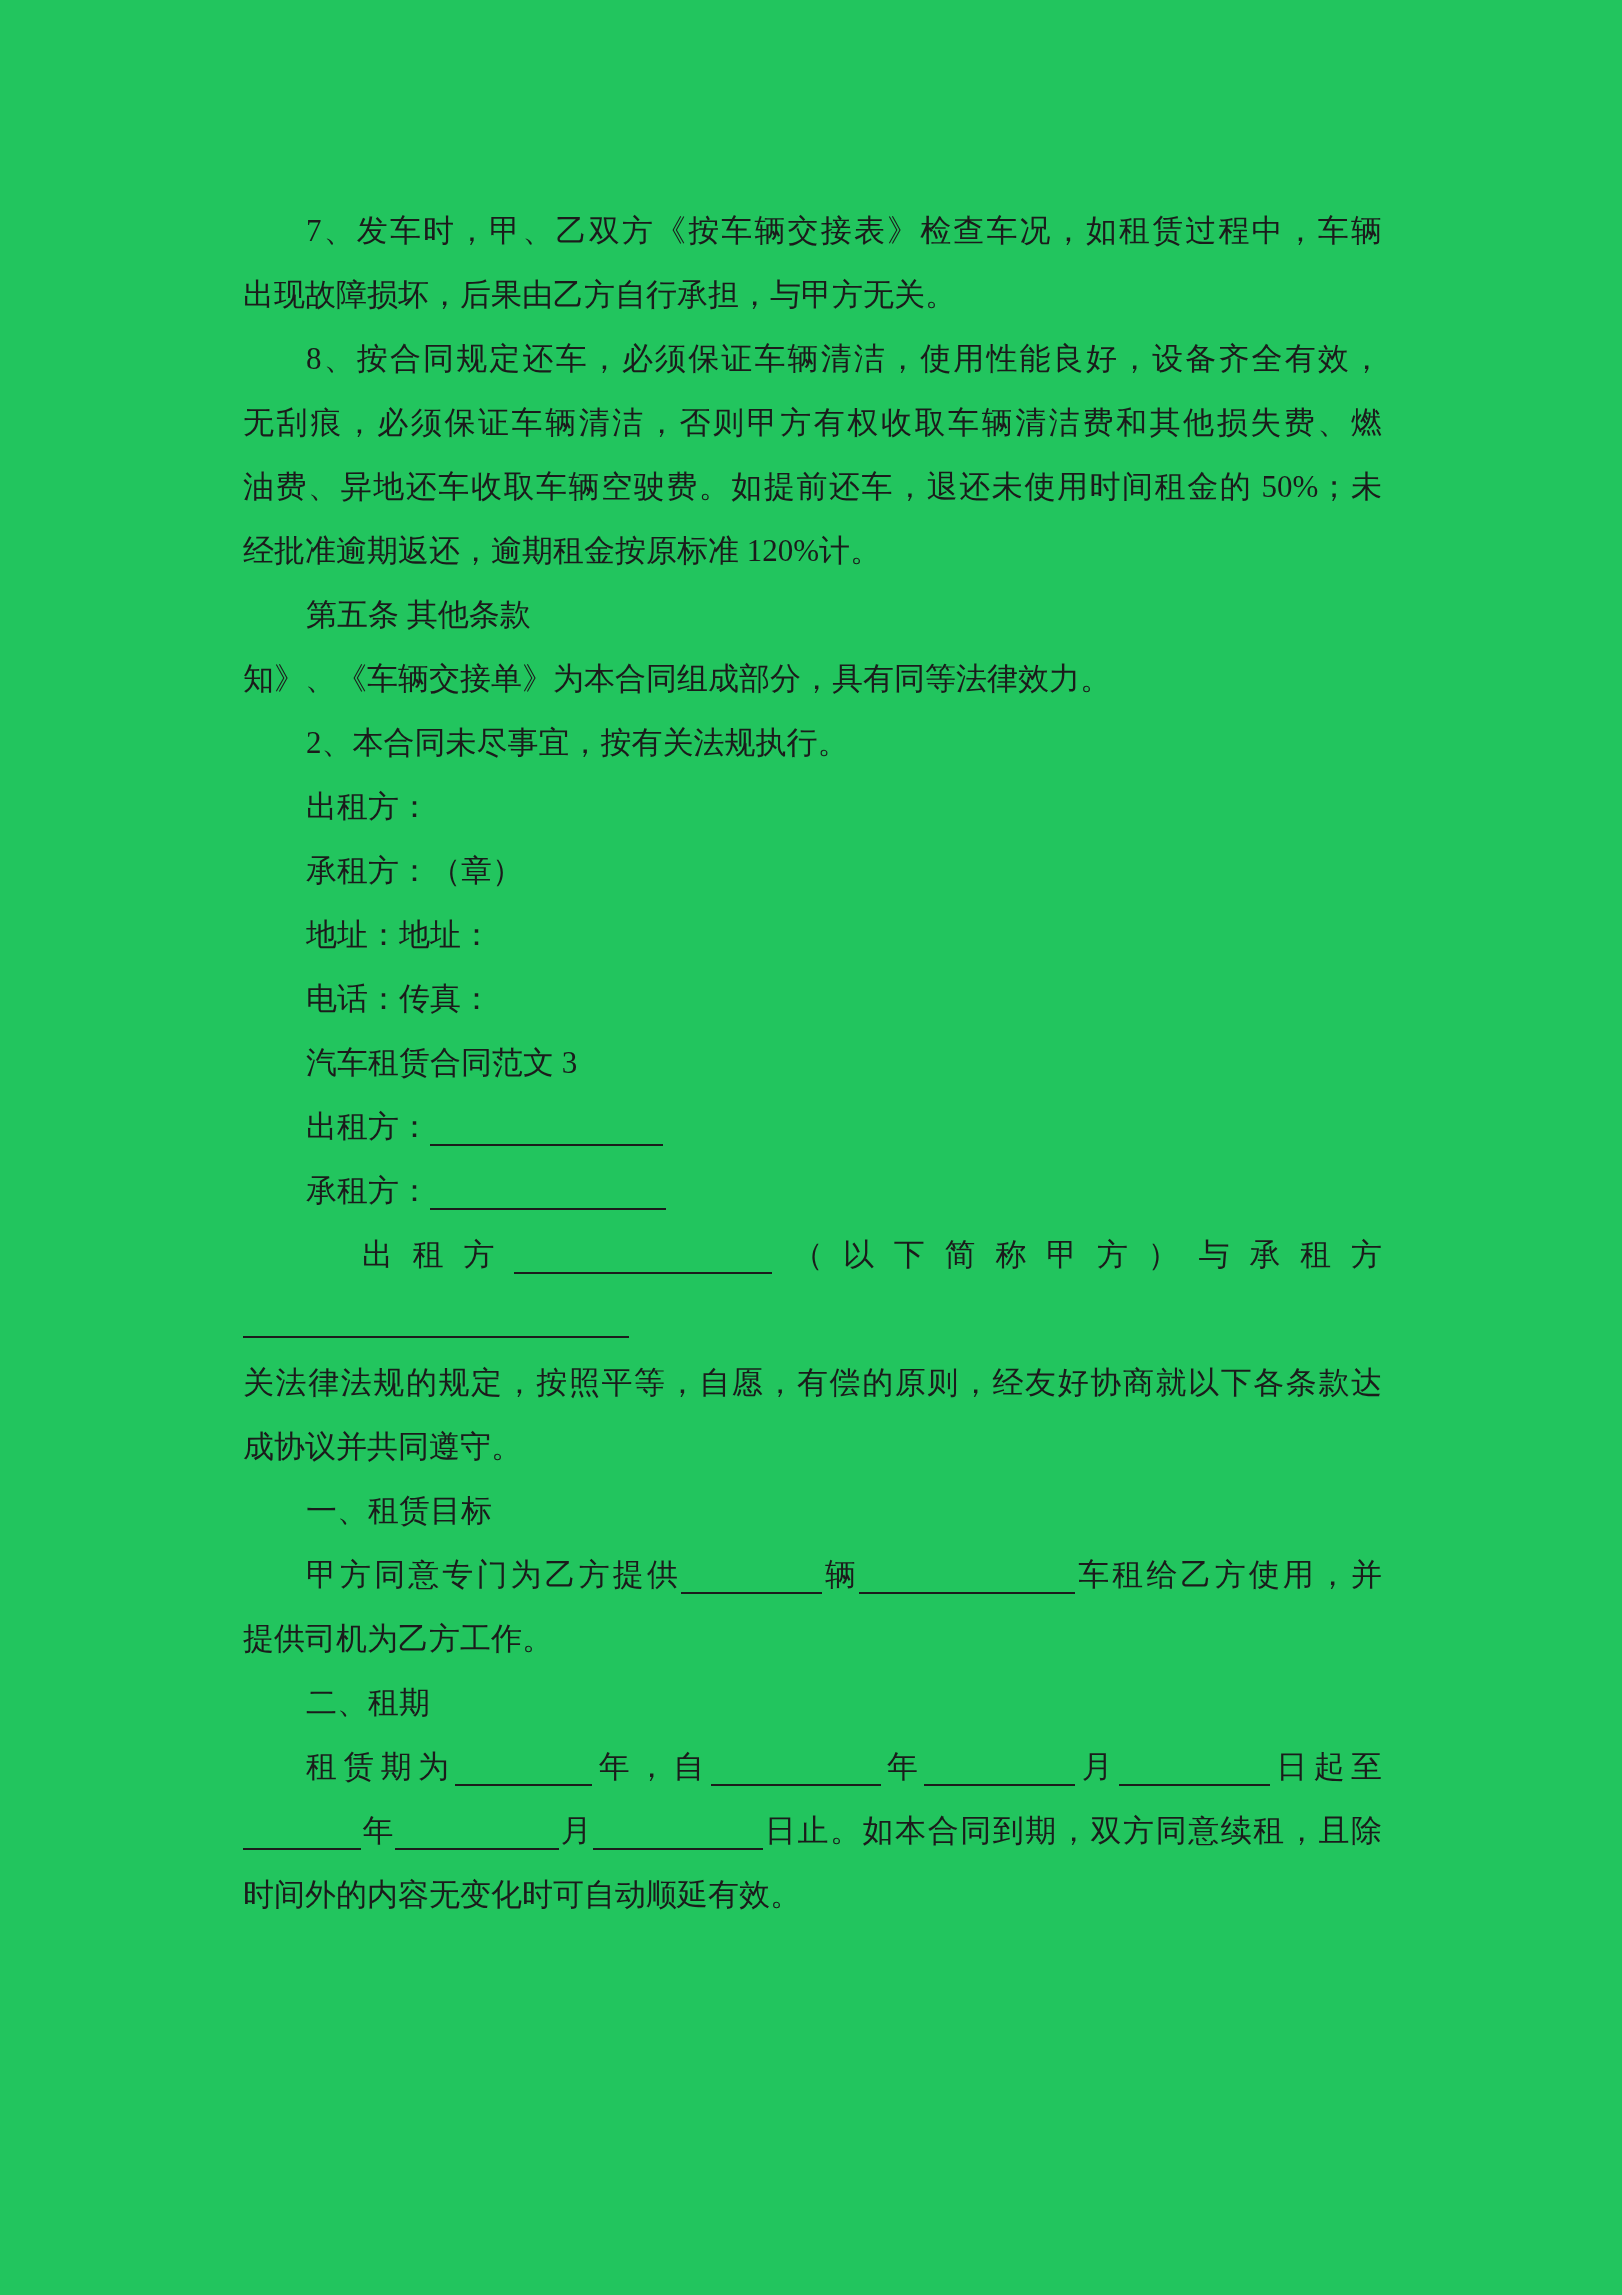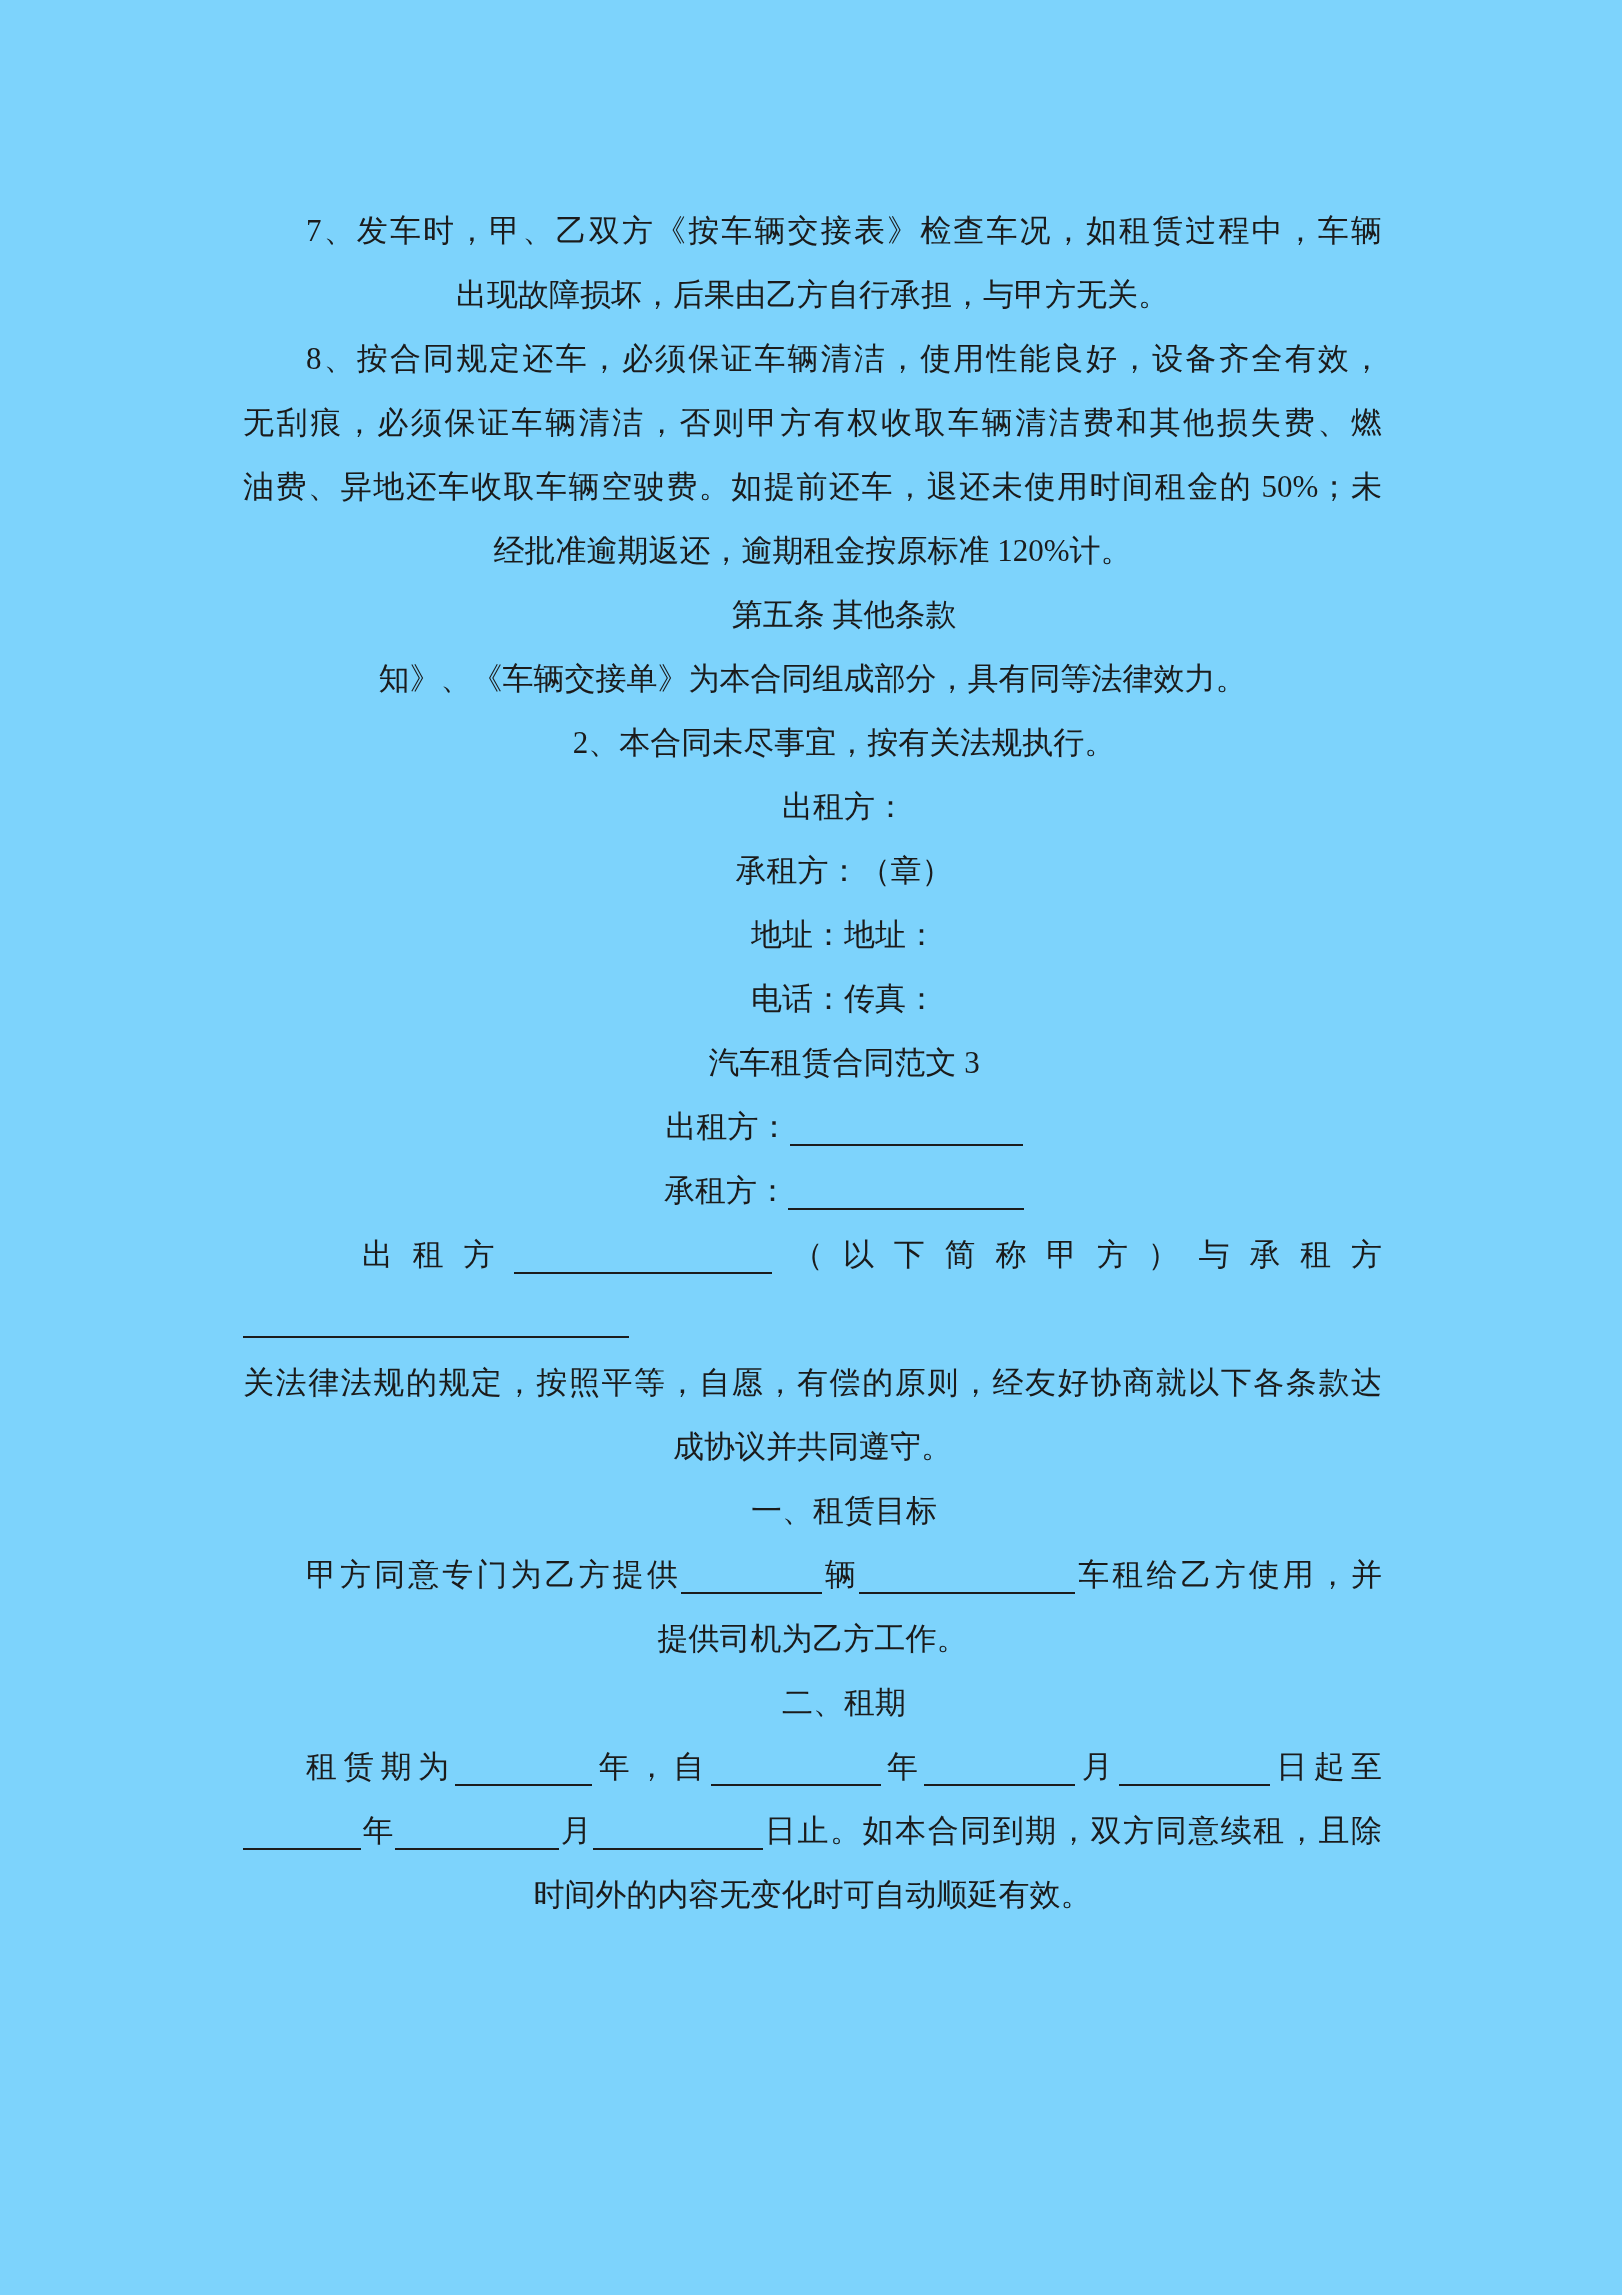--- a/index.html
+++ b/index.html
@@ -4,36 +4,36 @@
 <style>
   html, body {
     margin: 0;
     padding: 0;
     background: #ffffff;
   }
   .page {
     position: relative;
     width: 1623px;
     height: 2295px;
-    background: #7dd3fc;
+    background: #22c55e;
     overflow: hidden;
     font-family: "Liberation Serif", "DejaVu Serif", serif;
     color: #1b1b1b;
   }
   .doc {
     position: absolute;
     left: 243px;
     top: 199px;
     width: 1139px;
   }
   .line {
     height: 64px;
     line-height: 64px;
     font-size: 31px;
-    text-align: center;
+    text-align: left;
   }
   .line.fill {
     text-align: justify;
     text-align-last: justify;
   }
   .blank {
     display: inline-block;
     height: 0;
     border-bottom: 2.6px solid #1c1c1c;
     vertical-align: -9.2px;

